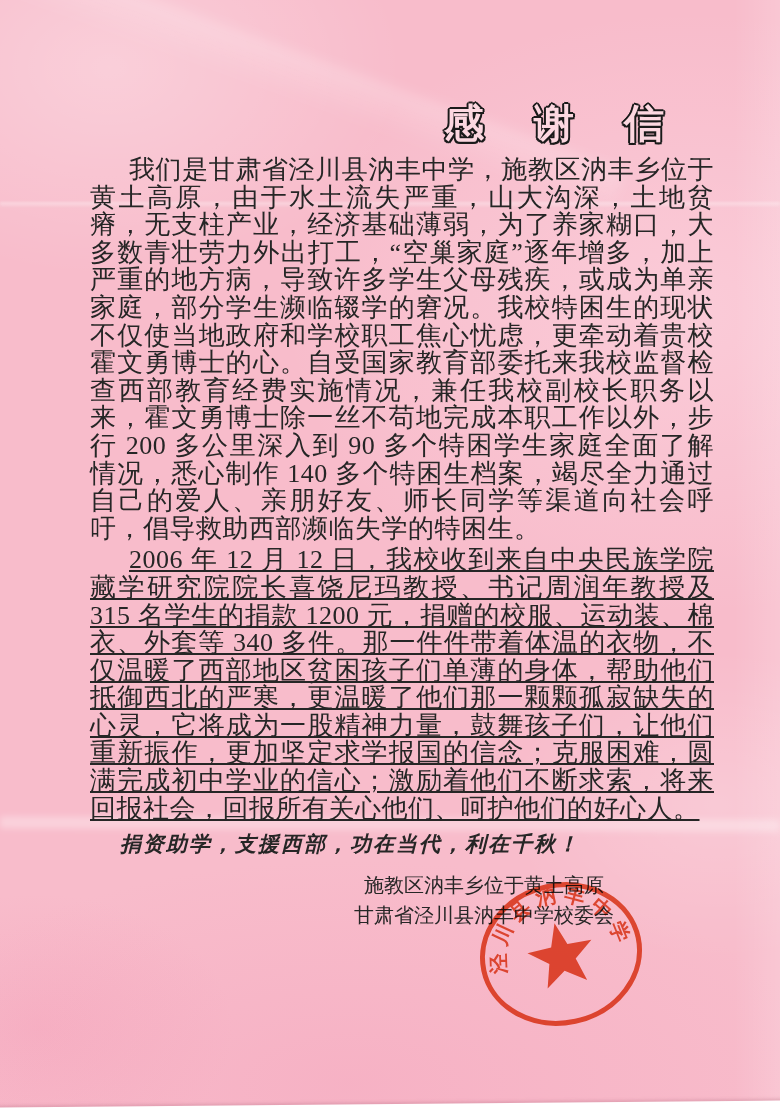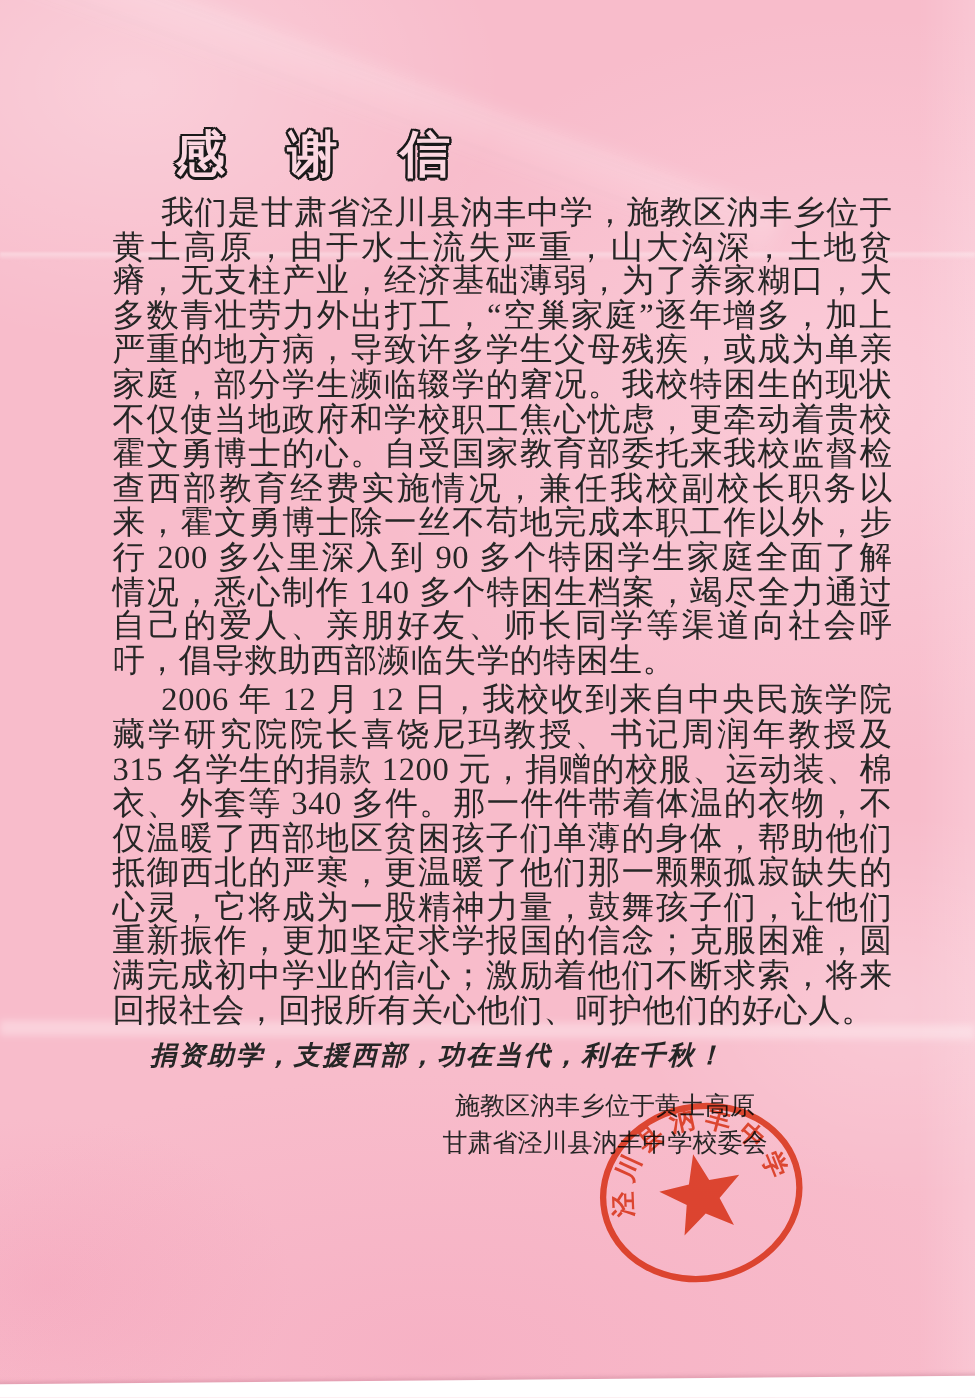--- a/index.html
+++ b/index.html
@@ -37,37 +37,37 @@
   }
   .crease-right{
     right:0;top:0;width:46px;height:100%;
     background:linear-gradient(to left, rgba(255,255,255,.16), rgba(255,255,255,0));
   }
   .content{
     position:absolute;left:90px;right:66px;top:0;z-index:2;
     color:#262626;
   }
   .title{
-    margin-top:100px;text-align:left;
+    margin-top:100px;text-align:right;
     font-size:40px;font-weight:bold;line-height:1.2;
     letter-spacing:50px;padding-left:50px;
     color:#fcd7e0;
     text-shadow:
       -2px 0 #1a1a1a, 2px 0 #1a1a1a, 0 -2px #1a1a1a, 0 2px #1a1a1a,
       -1.5px -1.5px #1a1a1a, 1.5px -1.5px #1a1a1a, -1.5px 1.5px #1a1a1a, 1.5px 1.5px #1a1a1a;
   }
   .salutation{
     margin-top:13px;font-size:21px;font-weight:bold;letter-spacing:1px;
   }
   p.body{
     margin:0;font-size:26px;line-height:27.6px;
     text-align:justify;text-indent:39px;letter-spacing:.5px;
   }
   p.p1{margin-top:8px;}
-  p.p2{margin-top:4px;}
+  p.p2{margin-top:4px;text-decoration:underline;}
   p.p3{margin-top:8px;}
   p.p4{margin-top:14px;}
   p.p5{margin-top:8px;}
   .slogan{
     margin-top:8px;margin-left:30px;
     font-size:21px;font-weight:bold;font-style:italic;letter-spacing:2px;
   }
   .sig-block{
     margin-top:12px;margin-left:auto;margin-right:100px;
     width:-moz-fit-content;width:fit-content;

